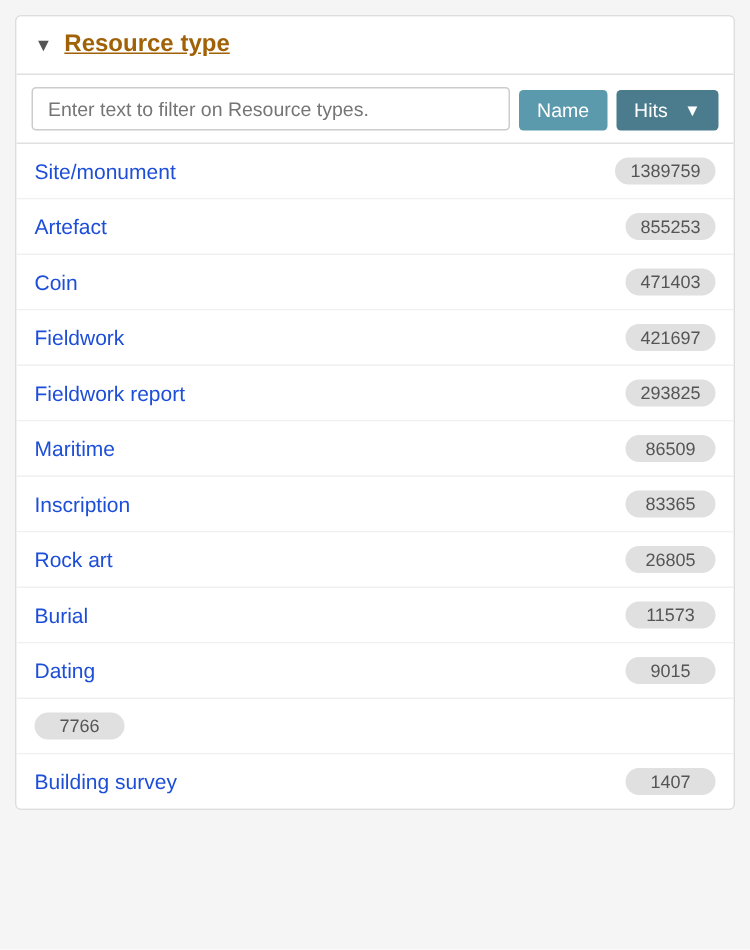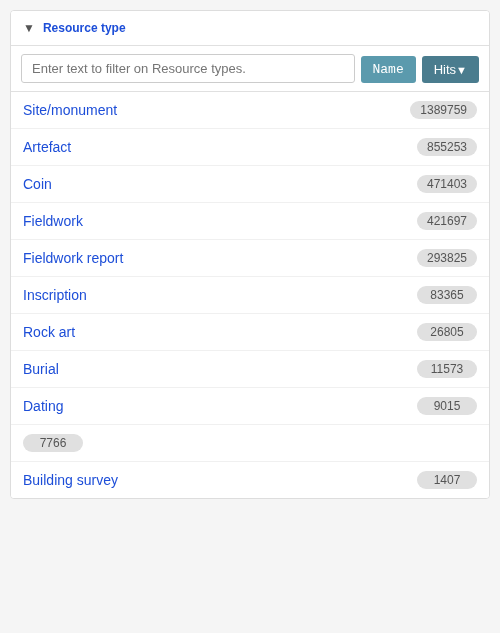--- a/index.html
+++ b/index.html
@@ -34,23 +34,24 @@
       background: #fff;
     }
 
     .chevron-icon {
       font-size: 12px;
       margin-right: 8px;
       color: #555;
     }
 
     .panel-title {
-      font-size: 12px;
+      font-size: 16px;
       font-weight: bold;
-      color: #1d4ed8;
+      color: #a16207;
+      text-decoration: underline;
     }
 
     .filter-row {
       display: flex;
       align-items: flex-end;
       padding: 8px 10px;
       border-bottom: 1px solid #e0e0e0;
       gap: 6px;
       background: #fff;
     }
@@ -67,35 +68,34 @@
 
     .btn-name {
       padding: 6px 12px;
       background: #5b9aad;
       color: #fff;
       border: none;
       border-radius: 3px;
       font-size: 13px;
       cursor: pointer;
       white-space: nowrap;
-      font-family: Liberation Mono, monospace;
     }
 
     .btn-hits {
       padding: 6px 12px;
       background: #4a7c8e;
       color: #fff;
       border: none;
       border-radius: 3px;
       font-size: 13px;
       cursor: pointer;
       white-space: nowrap;
       display: flex;
       align-items: center;
-      gap: 0;
+      gap: 11px;
     }
 
     .btn-hits .sort-arrow {
       font-size: 11px;
     }
 
     .list-item {
       display: flex;
       align-items: center;
       justify-content: space-between;
@@ -158,20 +158,24 @@
       </div>
       <div class="list-item">
         <span class="item-label">Fieldwork</span>
         <span class="item-badge">421697</span>
       </div>
       <div class="list-item">
         <span class="item-label">Fieldwork report</span>
         <span class="item-badge">293825</span>
       </div>
       <div class="list-item">
+        <span class="item-label">Maritime</span>
+        <span class="item-badge">86509</span>
+      </div>
+      <div class="list-item">
         <span class="item-label">Inscription</span>
         <span class="item-badge">83365</span>
       </div>
       <div class="list-item">
         <span class="item-label">Rock art</span>
         <span class="item-badge">26805</span>
       </div>
       <div class="list-item">
         <span class="item-label">Burial</span>
         <span class="item-badge">11573</span>

